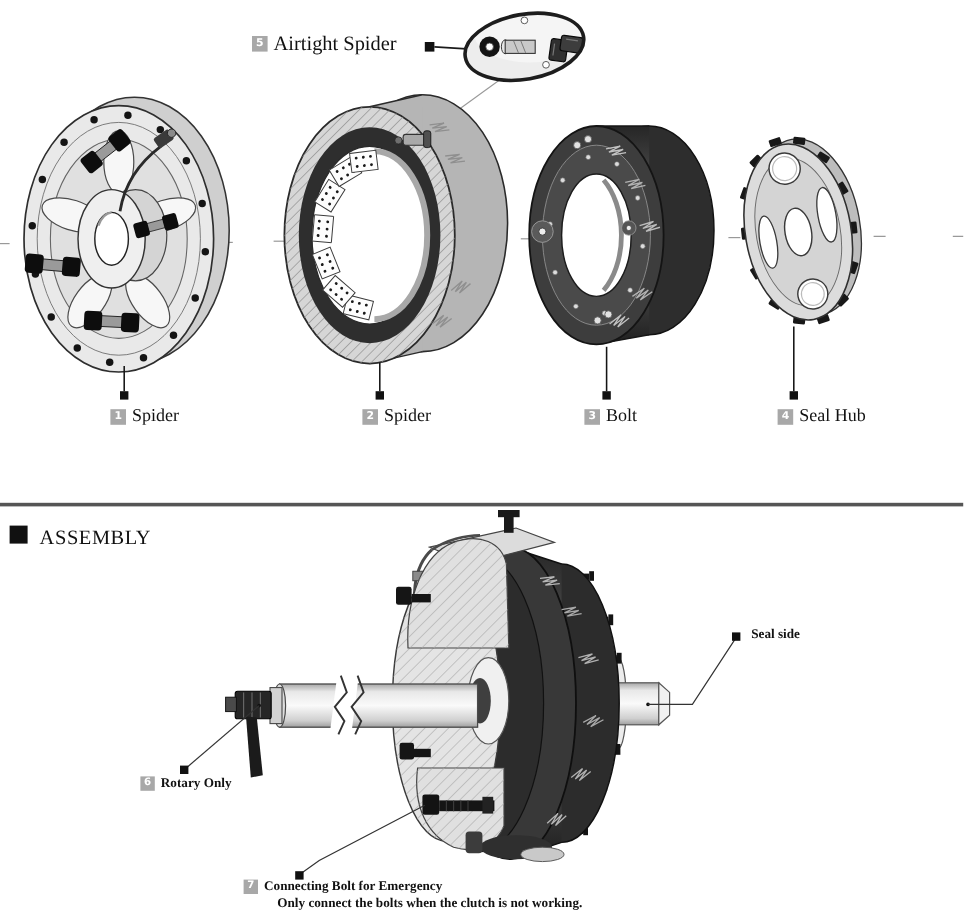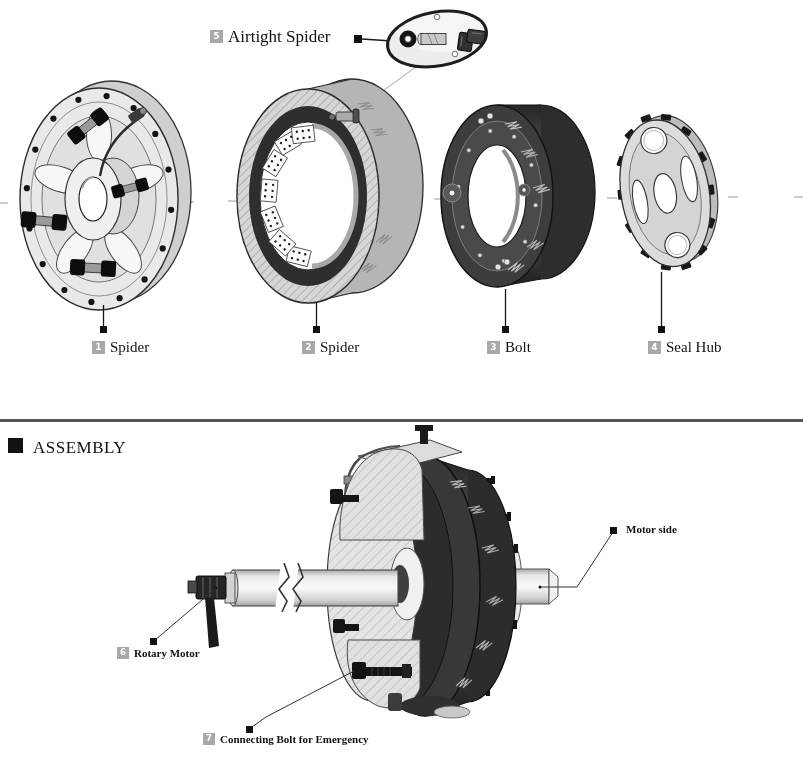--- a/index.html
+++ b/index.html
@@ -465,25 +465,26 @@
   </div>
 
   <div class="sec-head">
     <span class="sec-bullet"></span>
     <span>ASSEMBLY</span>
   </div>
   <div class="rule"></div>
 
   <div class="lbl lbl-sm" style="left:117px;top:647px;">
     <span class="badge">6</span>
-    <span>Rotary Motor</span>
+    <span>Rotary Only</span>
   </div>
 
   <div class="lbl lbl-sm" style="left:626px;top:523px;">
-    <span>Motor side</span>
+    <span>Seal side</span>
   </div>
 
   <div class="lbl lbl-sm" style="left:203px;top:733px;">
     <span class="badge">7</span>
     <span>Connecting Bolt for Emergency</span>
   </div>
+  <div class="note" style="left:231px;top:747px;">Only connect the bolts when the clutch is not working.</div>
 
 </div>
 
 </body></html>

